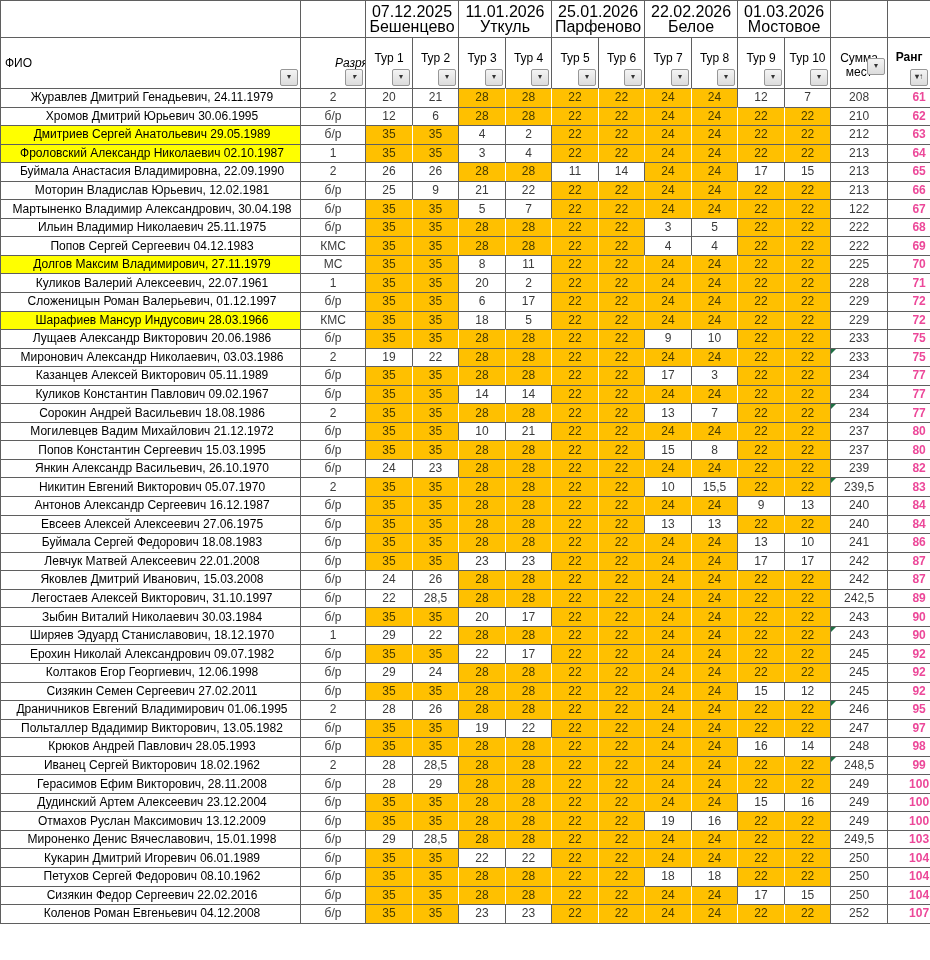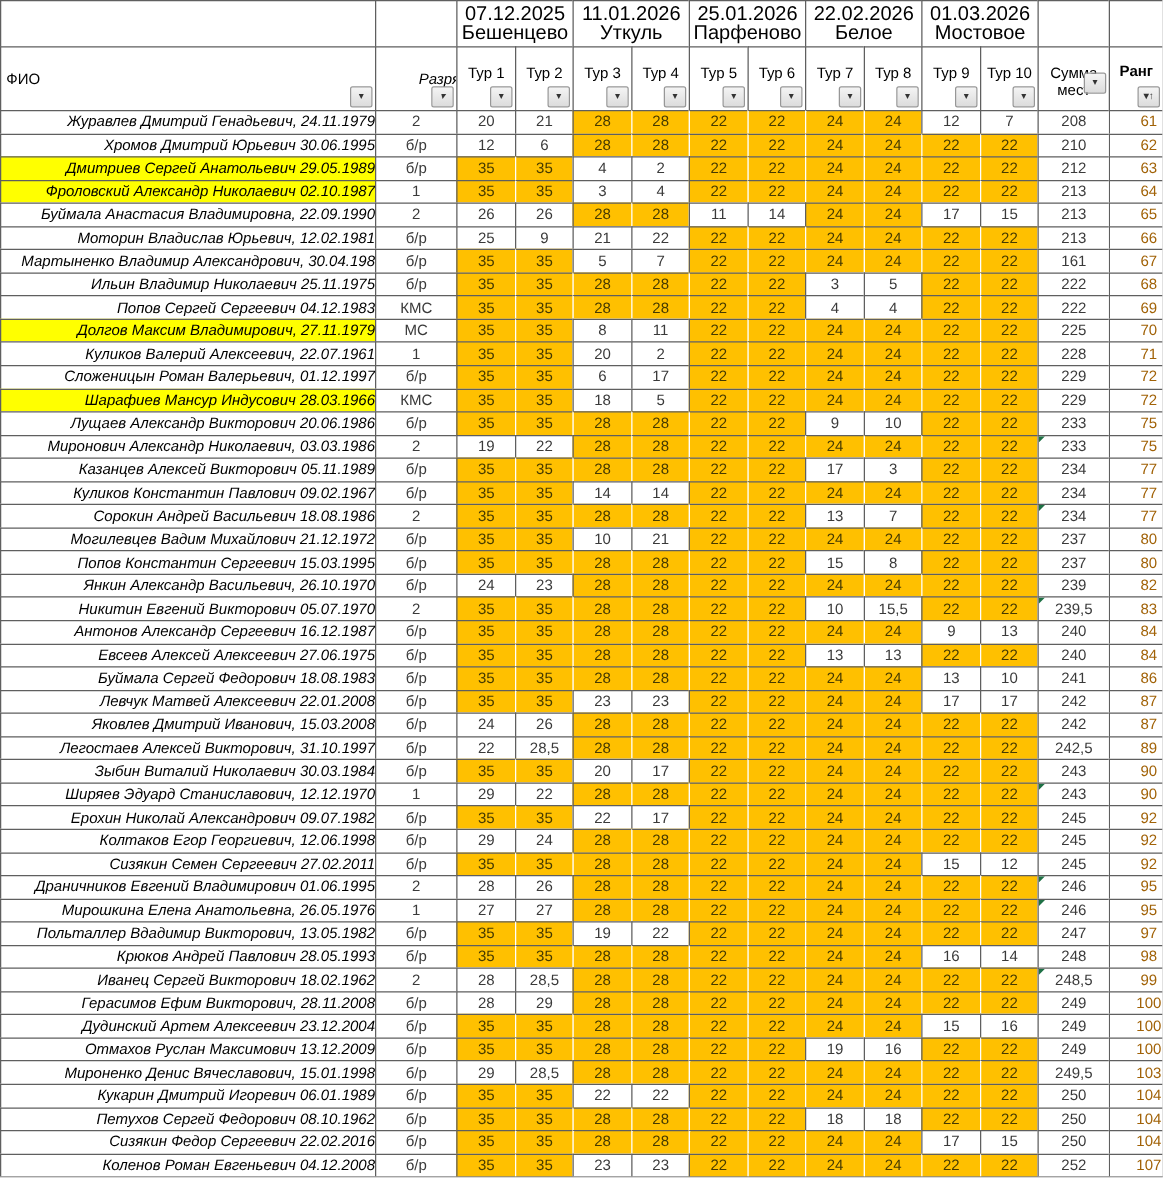--- a/index.html
+++ b/index.html
@@ -16,26 +16,26 @@
   th.raz-h{font-style:italic;text-align:center;padding-left:34px;}
   th.tour-h{text-align:center;padding-bottom:10px;}
   th.sum-h{text-align:center;line-height:14px;padding-top:4px;}
   th.rang-h{font-weight:bold;text-align:center;padding-bottom:12px;}
   .fbtn{position:absolute;right:2px;bottom:2px;width:16px;height:15px;
         background:linear-gradient(#f4f4f4,#dcdcdc);border:1px solid #979797;border-radius:2px;
         font-size:8px;line-height:13px;text-align:center;color:#333;cursor:pointer;}
   .fbtn.mid{bottom:13px;}
   
   tbody td{height:18.55px;font-size:12px;line-height:17px;vertical-align:middle;}
-  td.name{text-align:right;padding-left:3px;font-style:italic;}
+  td.name{text-align:center;padding-left:3px;}
   td.name.hl{background:var(--hl);}
   td.raz, td.tour, td.sum, td.rang{text-align:center;color:#3a3a3a;}
   td.tour.pen{background:var(--pen);color:#463a00;}
   td.tour.pen.pw{border-left-color:#fff;}
-  td.rang{font-weight:normal;color:#a16207;padding-left:20px;}
+  td.rang{font-weight:bold;color:#ec4899;padding-left:20px;}
   td.sum{position:relative;}
   .tri{position:absolute;left:0;top:0;width:0;height:0;
        border-top:5px solid var(--tri);border-right:5px solid transparent;}
 </style>
 </head>
 <body>
 
 <table>
   <colgroup>
     <col style="width:300px">
@@ -198,21 +198,21 @@
         <td class="tour pen">35</td>
         <td class="tour pen pw">35</td>
         <td class="tour">5</td>
         <td class="tour">7</td>
         <td class="tour pen">22</td>
         <td class="tour pen pw">22</td>
         <td class="tour pen pw">24</td>
         <td class="tour pen pw">24</td>
         <td class="tour pen pw">22</td>
         <td class="tour pen pw">22</td>
-        <td class="sum">161</td>
+        <td class="sum">122</td>
         <td class="rang">67</td>
       </tr>
       <tr>
         <td class="name">Ильин Владимир Николаевич 25.11.1975</td>
         <td class="raz">б/р</td>
         <td class="tour pen">35</td>
         <td class="tour pen pw">35</td>
         <td class="tour pen pw">28</td>
         <td class="tour pen pw">28</td>
         <td class="tour pen pw">22</td>
@@ -554,21 +554,21 @@
         <td class="tour pen">22</td>
         <td class="tour pen pw">22</td>
         <td class="tour pen pw">24</td>
         <td class="tour pen pw">24</td>
         <td class="tour pen pw">22</td>
         <td class="tour pen pw">22</td>
         <td class="sum">243</td>
         <td class="rang">90</td>
       </tr>
       <tr>
-        <td class="name">Ширяев Эдуард Станиславович, 12.12.1970</td>
+        <td class="name">Ширяев Эдуард Станиславович, 18.12.1970</td>
         <td class="raz">1</td>
         <td class="tour">29</td>
         <td class="tour">22</td>
         <td class="tour pen">28</td>
         <td class="tour pen pw">28</td>
         <td class="tour pen pw">22</td>
         <td class="tour pen pw">22</td>
         <td class="tour pen pw">24</td>
         <td class="tour pen pw">24</td>
         <td class="tour pen pw">22</td>
@@ -634,36 +634,20 @@
         <td class="tour pen pw">22</td>
         <td class="tour pen pw">22</td>
         <td class="tour pen pw">24</td>
         <td class="tour pen pw">24</td>
         <td class="tour pen pw">22</td>
         <td class="tour pen pw">22</td>
         <td class="sum">246<span class="tri"></span></td>
         <td class="rang">95</td>
       </tr>
       <tr>
-        <td class="name">Мирошкина Елена Анатольевна, 26.05.1976</td>
-        <td class="raz">1</td>
-        <td class="tour">27</td>
-        <td class="tour">27</td>
-        <td class="tour pen">28</td>
-        <td class="tour pen pw">28</td>
-        <td class="tour pen pw">22</td>
-        <td class="tour pen pw">22</td>
-        <td class="tour pen pw">24</td>
-        <td class="tour pen pw">24</td>
-        <td class="tour pen pw">22</td>
-        <td class="tour pen pw">22</td>
-        <td class="sum">246<span class="tri"></span></td>
-        <td class="rang">95</td>
-      </tr>
-      <tr>
         <td class="name">Польталлер Вдадимир Викторович, 13.05.1982</td>
         <td class="raz">б/р</td>
         <td class="tour pen">35</td>
         <td class="tour pen pw">35</td>
         <td class="tour">19</td>
         <td class="tour">22</td>
         <td class="tour pen">22</td>
         <td class="tour pen pw">22</td>
         <td class="tour pen pw">24</td>
         <td class="tour pen pw">24</td>

